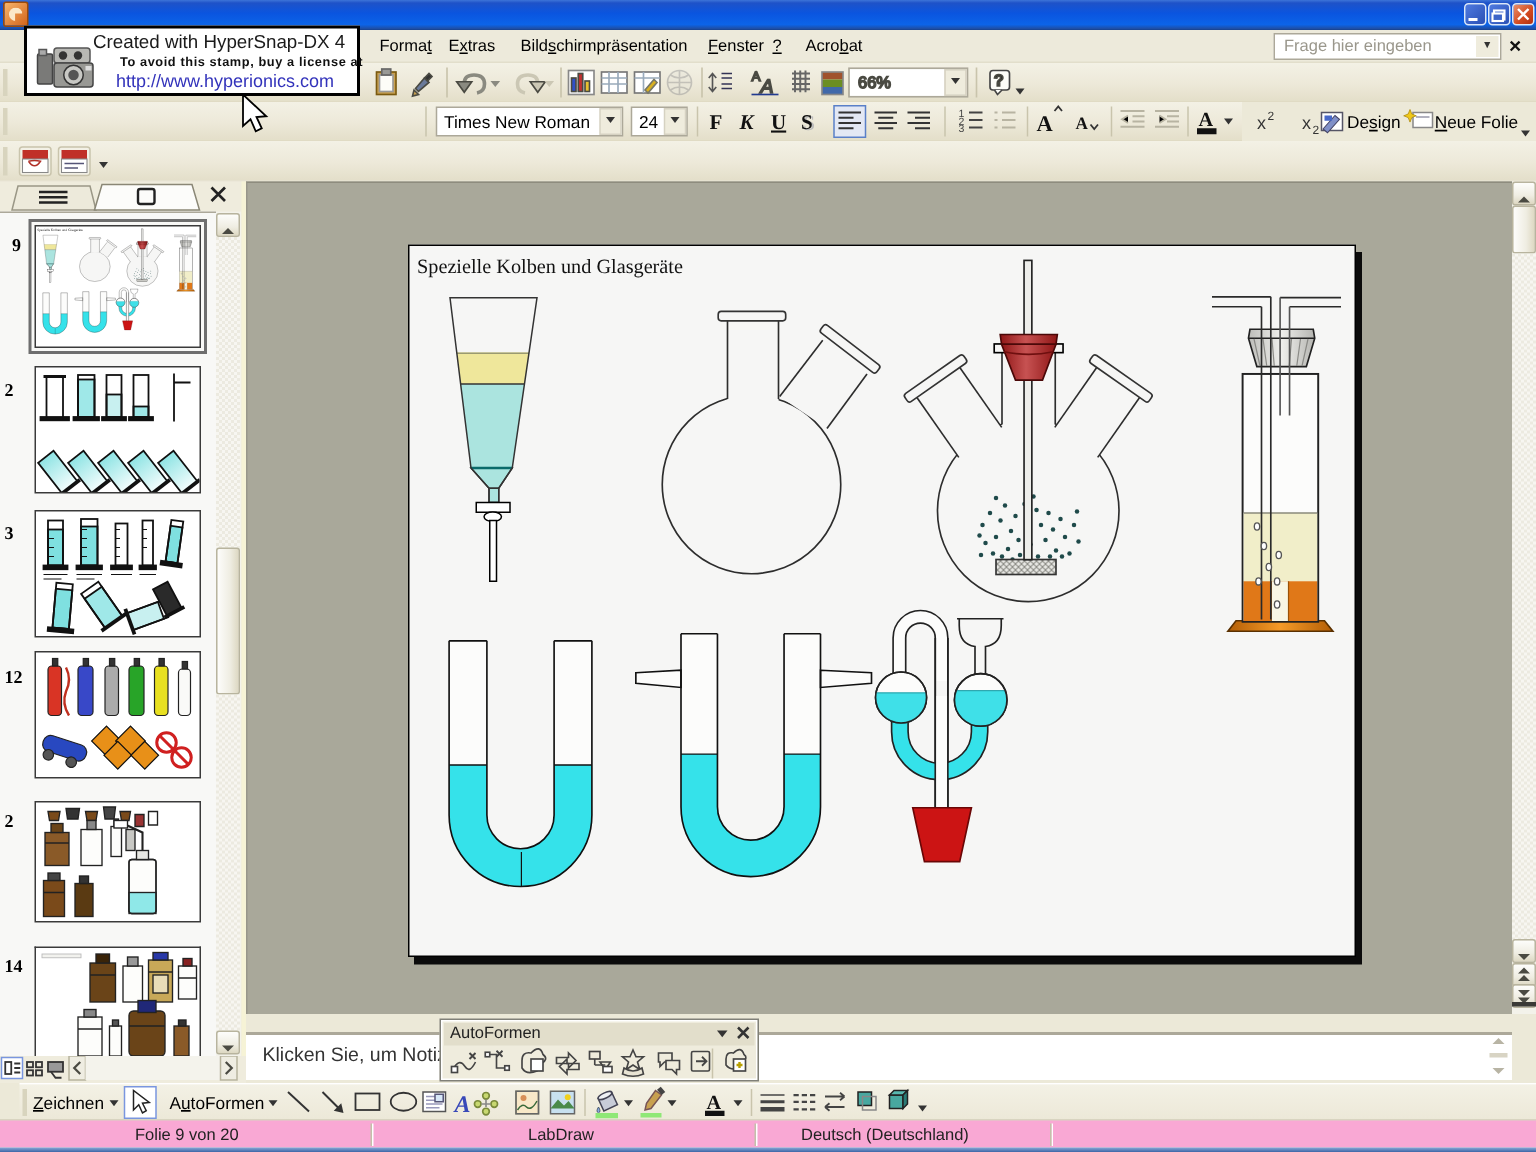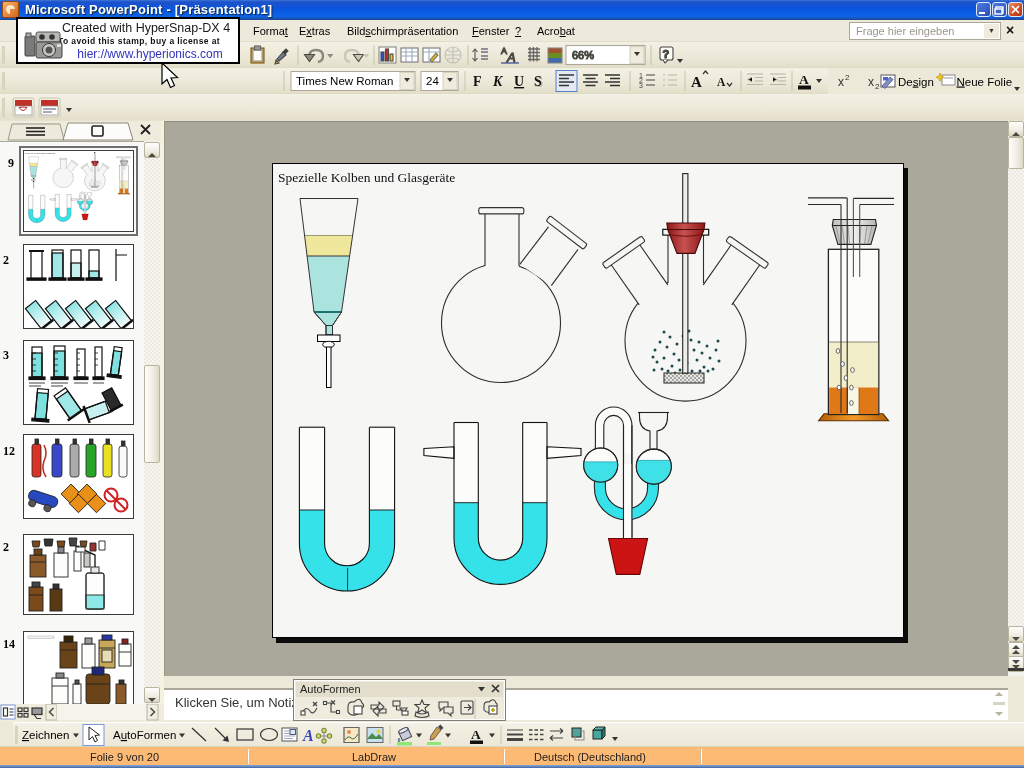--- a/index.html
+++ b/index.html
@@ -39,37 +39,36 @@
 #rscroll{left:1008px;top:121px;width:16px;height:555px;background:#F3F2EA}
 
 #notesplit{left:164px;top:676px;width:844px;height:12px;background:#ECE9D8}
 #notes{left:164px;top:688px;width:844px;height:32px;background:#fff;border-top:2px solid #ACA899}
 #notes .ntext{position:absolute;left:11px;top:5px;font-size:13px;color:#333}
 
 #autof{left:293px;top:679px;width:213px;height:42px;background:#EFECDD;border:1px solid #808078;box-shadow:0 0 0 1px #fff inset}
 #autof .aftitle{position:absolute;left:2px;top:2px;width:207px;height:15px;background:#E2DECB;font-size:11px;color:#222;padding:1px 0 0 4px}
 
 #drawbar{left:13px;top:722px;width:1024px;height:40px;border-top:1px solid #fff}
-#statusbar{left:0;top:746px;width:1024px;height:19px;background:#fdba74;border-top:1px solid #D8D4C0;font-size:11px;color:#222}
+#statusbar{left:0;top:746px;width:1024px;height:19px;background:#f9a8d4;border-top:1px solid #D8D4C0;font-size:11px;color:#222}
 #blueline{left:0;top:765px;width:1024px;height:3px;background:linear-gradient(180deg,#89A8D8,#3E66A5)}
 
 #stamp{left:16px;top:17px;width:224px;height:47px;background:#fff;border:2px solid #000}
 #stamp .s1{position:absolute;left:44px;top:2px;width:178px;text-align:left;font-size:12.5px;color:#1a1a1a}
-#stamp .s2{position:absolute;left:40px;top:17px;width:184px;text-align:left;font-size:8.5px;font-weight:bold;color:#111;letter-spacing:0.4px}
+#stamp .s2{position:absolute;left:40px;top:17px;width:184px;text-align:right;font-size:8.5px;font-weight:bold;color:#111;letter-spacing:0.4px}
 #stamp .s3{position:absolute;left:40px;top:28px;width:184px;text-align:center;font-size:12px;color:#3333BB}
 
 .sbtn{width:16px;height:16px;background:linear-gradient(180deg,#FDFDFB,#EFEDE2 60%,#DDD8C2);border:1px solid #B8B49E;border-radius:2px;text-align:center}
 .sarr{display:inline-block;width:0;height:0;border-left:4px solid transparent;border-right:4px solid transparent}
 .strack{width:16px;background:repeating-conic-gradient(#F7F6F1 0 25%,#ECEAE0 0 50%) 0 0/4px 4px}
 .sthumb{width:16px;background:linear-gradient(90deg,#FDFDFB,#EFEDE2 60%,#DDD8C2);border:1px solid #B8B49E;border-radius:2px}
 </style></head>
 <body>
 <div class="abs" id="titlebar">
  <div class="ticon"></div>
- <div class="ttext">Microsoft PowerPoint - [Präsentation1]</div>
  <div class="tbtn" id="tmin"><svg width="13" height="13">
         <rect x="2" y="9" width="6" height="2" fill="#fff"></rect>
       </svg></div>
  <div class="tbtn" id="tmax"><svg width="13" height="13">
         <rect x="3" y="4" width="7" height="6" fill="none" stroke="#fff" stroke-width="1.4"></rect>
         <rect x="2" y="6" width="7" height="5" fill="#3C64C8" stroke="#fff" stroke-width="1.4"></rect>
       </svg></div>
  <div class="tbtn" id="tclose"><svg width="13" height="13">
         <path d="M3 3 L10 10 M10 3 L3 10" stroke="#fff" stroke-width="1.6"></path>
       </svg></div>
@@ -902,21 +901,21 @@
  <span class="abs" style="left:352px;top:4px">LabDraw</span>
  <span class="abs" style="left:534px;top:4px">Deutsch (Deutschland)</span>
  <div class="abs" style="left:247px;top:2px;width:1px;height:15px;background:#C4C0AA;box-shadow:1px 0 0 #fff"></div>
  <div class="abs" style="left:503px;top:2px;width:1px;height:15px;background:#C4C0AA;box-shadow:1px 0 0 #fff"></div>
  <div class="abs" style="left:700px;top:2px;width:1px;height:15px;background:#C4C0AA;box-shadow:1px 0 0 #fff"></div>
 </div>
 <div class="abs" id="blueline"></div>
 <div class="abs" id="stamp">
  <div class="s1">Created with HyperSnap-DX 4</div>
  <div class="s2">To avoid this stamp, buy a license at</div>
- <div class="s3">hier://www.hyperionics.com</div>
+ <div class="s3">http://www.hyperionics.com</div>
  <svg class="abs" style="left:6px;top:11px" width="40" height="32">
   <rect x="1" y="6" width="10" height="20" rx="1" fill="#7a7a78" stroke="#444"></rect>
   <rect x="2" y="3" width="5" height="4" fill="#aaa" stroke="#555"></rect>
   <rect x="12" y="2" width="24" height="10" rx="2" fill="#b8b8b4" stroke="#555"></rect>
   <circle cx="18" cy="7" r="2.8" fill="#333"></circle>
       <circle cx="28" cy="7" r="2.8" fill="#333"></circle>
   <rect x="12" y="12" width="26" height="16" rx="2" fill="#989894" stroke="#444"></rect>
   <circle cx="25" cy="20" r="6.5" fill="#c8c8c4" stroke="#333"></circle>
   <circle cx="25" cy="20" r="3.5" fill="#555"></circle>
   <rect x="33" y="14" width="4" height="3" fill="#ddd"></rect>

